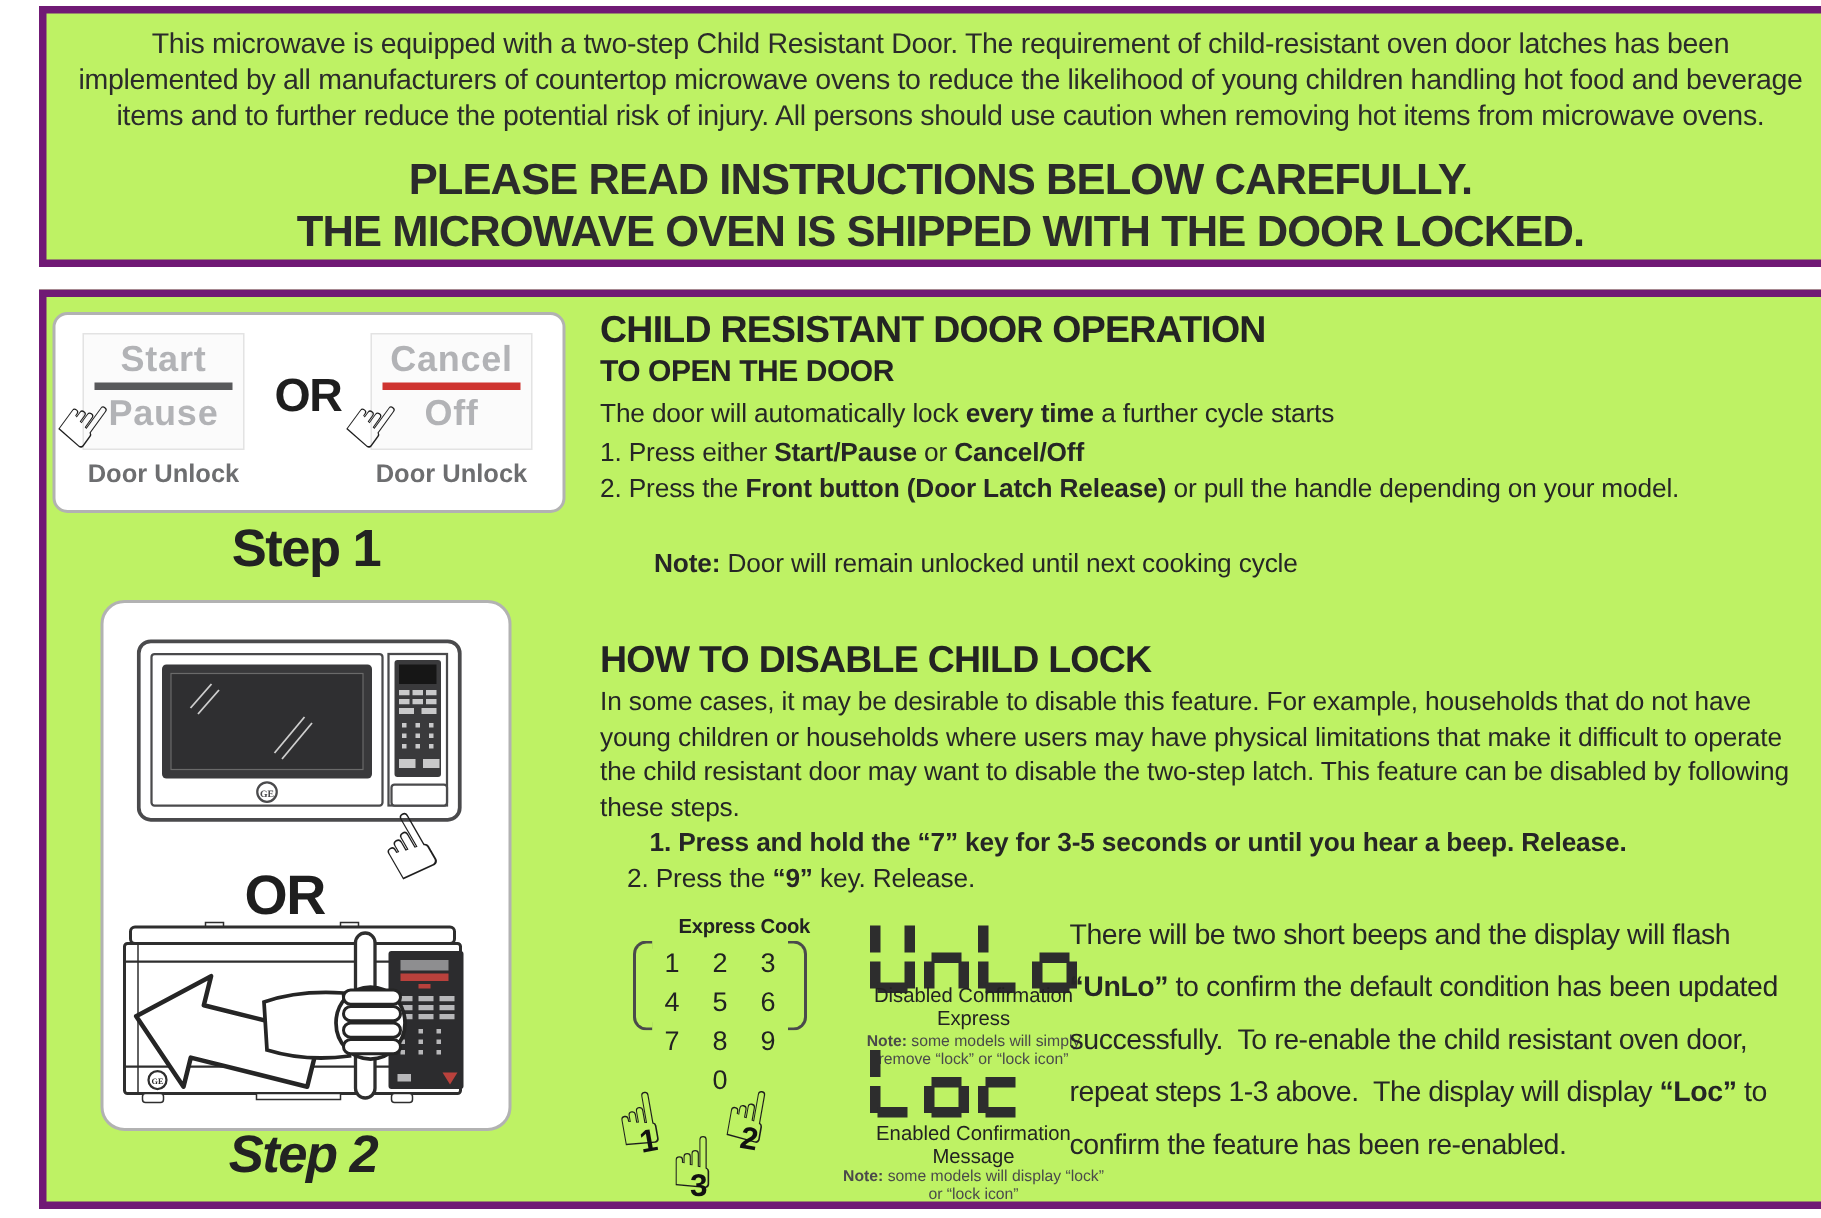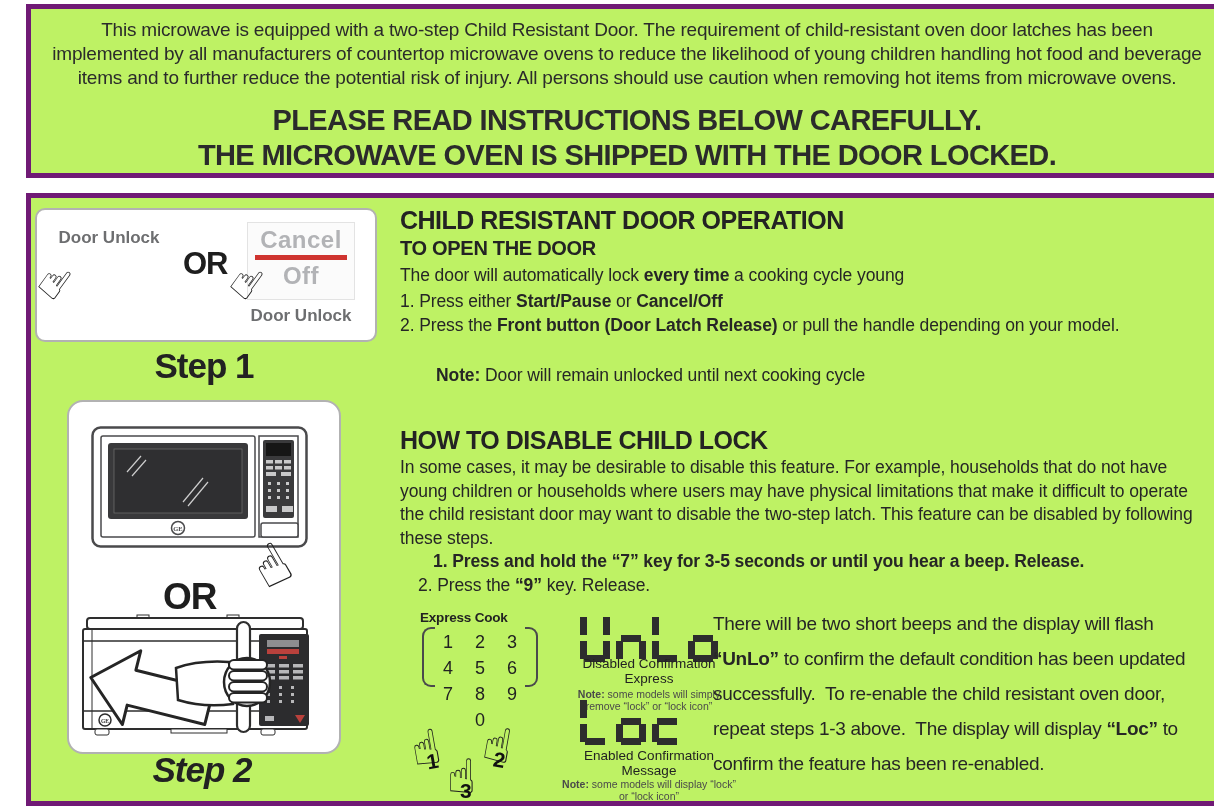--- a/index.html
+++ b/index.html
@@ -66,21 +66,21 @@
   #dop-note{left:405px;top:166px;width:770px;}
   #dis-title{left:369px;top:228px;}
   #dis-intro{left:369px;top:258px;width:812px;}
   #dis-s1{left:402px;top:352px;width:794px;font-weight:bold;}
   #dis-s2{left:387px;top:376px;width:794px;}
   #dis-s3{left:387px;top:400px;width:794px;}
   #result-p{left:682px;top:408px;width:508px;font-size:19px;line-height:35px;letter-spacing:-0.3px;}
 
   
   #keypad{position:absolute;left:389px;top:412px;width:120px;}
-  #keypad .kp-label{text-align:left;font-size:13.5px;font-weight:bold;letter-spacing:-0.2px;color:#222;}
+  #keypad .kp-label{text-align:right;font-size:13.5px;font-weight:bold;letter-spacing:-0.2px;color:#222;}
   .kp-grid{position:relative;width:96px;margin:4px auto 0;display:grid;grid-template-columns:32px 32px 32px;grid-auto-rows:26px;justify-items:center;align-items:center;font-size:18px;color:#222;}
   .kp-zero{grid-column:2;}
   .kbracket{position:absolute;width:11px;height:56px;top:-2px;border:2px solid #4a4a4c;}
   .kbracket.l{left:-10px;border-right:none;border-radius:9px 0 0 9px;}
   .kbracket.r{right:-10px;border-left:none;border-radius:0 9px 9px 0;}
   .nhand{position:absolute;width:46px;height:60px;}
   .nhand .glyph{position:static;font-size:48px;}
   .nhand .num{position:absolute;left:13px;top:27px;font-size:21px;font-weight:bold;color:#111;}
   #nhand1{left:-8px;top:112px;transform:rotate(-10deg);}
   #nhand2{left:62px;top:112px;transform:rotate(10deg);}
@@ -103,20 +103,25 @@
 <div class="box" id="top-box">
   <div class="intro-text">This microwave is equipped with a two-step Child Resistant Door. The requirement of child-resistant oven door latches has been implemented by all manufacturers of countertop microwave ovens to reduce the likelihood of young children handling hot food and beverage items and to further reduce the potential risk of injury. All persons should use caution when removing hot items from microwave ovens.</div>
   <div class="warn warn1">PLEASE READ INSTRUCTIONS BELOW CAREFULLY.</div>
   <div class="warn">THE MICROWAVE OVEN IS SHIPPED WITH THE DOOR LOCKED.</div>
 </div>
 
 <div class="box" id="main-box">
 
   <div class="rounded-fig" id="step1-box">
     <div class="press-btn" id="btn-startpause">
+      <div class="btn-face">
+        <div class="btn-word top">Start</div>
+        <div class="btn-bar bar-gray"></div>
+        <div class="btn-word">Pause</div>
+      </div>
       <span class="hand hand-btn">☝</span>
       <div class="door-unlock">Door Unlock</div>
     </div>
     <div class="or-big" id="or-step1">OR</div>
     <div class="press-btn" id="btn-canceloff">
       <div class="btn-face">
         <div class="btn-word top">Cancel</div>
         <div class="btn-bar bar-red"></div>
         <div class="btn-word">Off</div>
       </div>
@@ -221,21 +226,21 @@
         <rect x="150" y="57" width="38" height="9.5" rx="4.75" fill="#fff" stroke="#252525" stroke-width="2"></rect>
         <rect x="150" y="68" width="38" height="9.5" rx="4.75" fill="#fff" stroke="#252525" stroke-width="2"></rect>
         <rect x="150" y="79" width="38" height="9.5" rx="4.75" fill="#fff" stroke="#252525" stroke-width="2"></rect>
       </g>
     </svg>
   </div>
   <div class="step-label" id="step2-label">Step 2</div>
 
   <div class="h1" id="dop-title">CHILD RESISTANT DOOR OPERATION</div>
   <div class="h2" id="dop-sub">TO OPEN THE DOOR</div>
-  <div class="body-t" id="dop-intro"><span>The door will automatically lock </span><b>every time</b><span> a cooking cycle young</span></div>
+  <div class="body-t" id="dop-intro"><span>The door will automatically lock </span><b>every time</b><span> a further cycle starts</span></div>
   <div class="body-t" id="dop-item1"><span>1. Press either </span><b>Start/Pause</b><span> or </span><b>Cancel/Off</b></div>
   <div class="body-t" id="dop-item2"><span>2. Press the </span><b>Front button (Door Latch Release)</b><span> or pull the handle depending on your model.</span></div>
   <div class="body-t" id="dop-note"><b>Note:</b><span> Door will remain unlocked until next cooking cycle</span></div>
 
   <div class="h1" id="dis-title">HOW TO DISABLE CHILD LOCK</div>
   <div class="body-t" id="dis-intro">In some cases, it may be desirable to disable this feature. For example, households that do not have young children or households where users may have physical limitations that make it difficult to operate the child resistant door may want to disable the two-step latch. This feature can be disabled by following these steps.</div>
   <div class="body-t" id="dis-s1"><span>1. Press and hold the “7” key for 3-5 seconds or until you hear a beep. Release.</span></div>
   <div class="body-t" id="dis-s2"><span>2. Press the </span><b>“9”</b><span> key. Release.</span></div>
 
   <div id="keypad">

